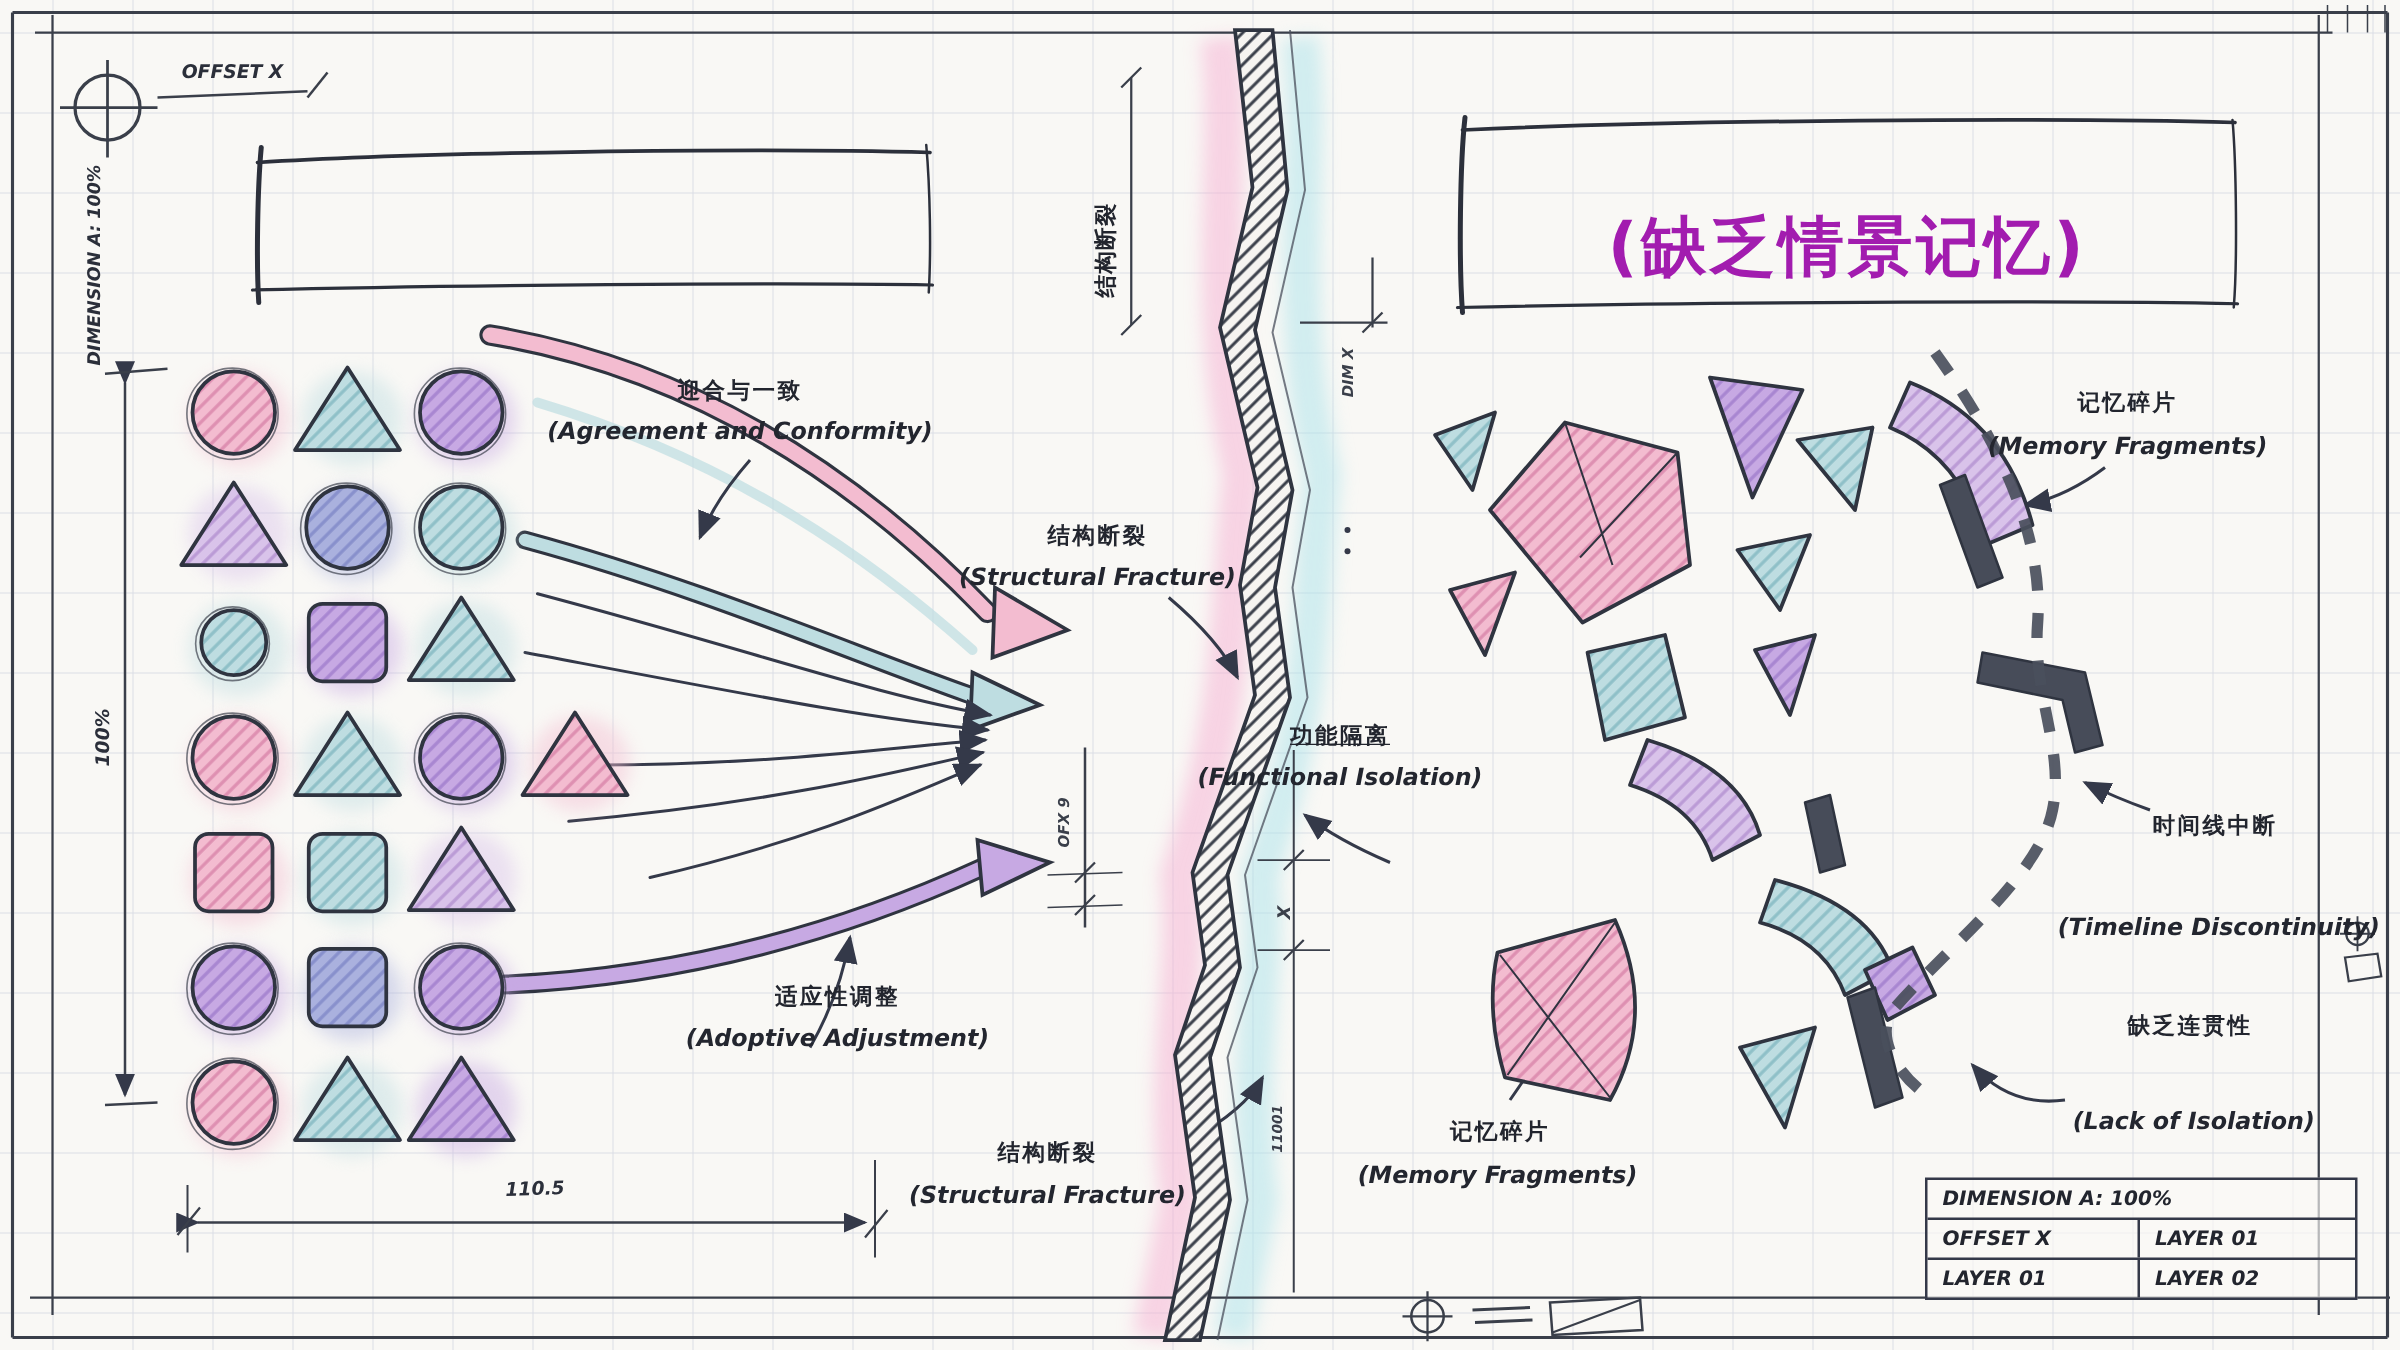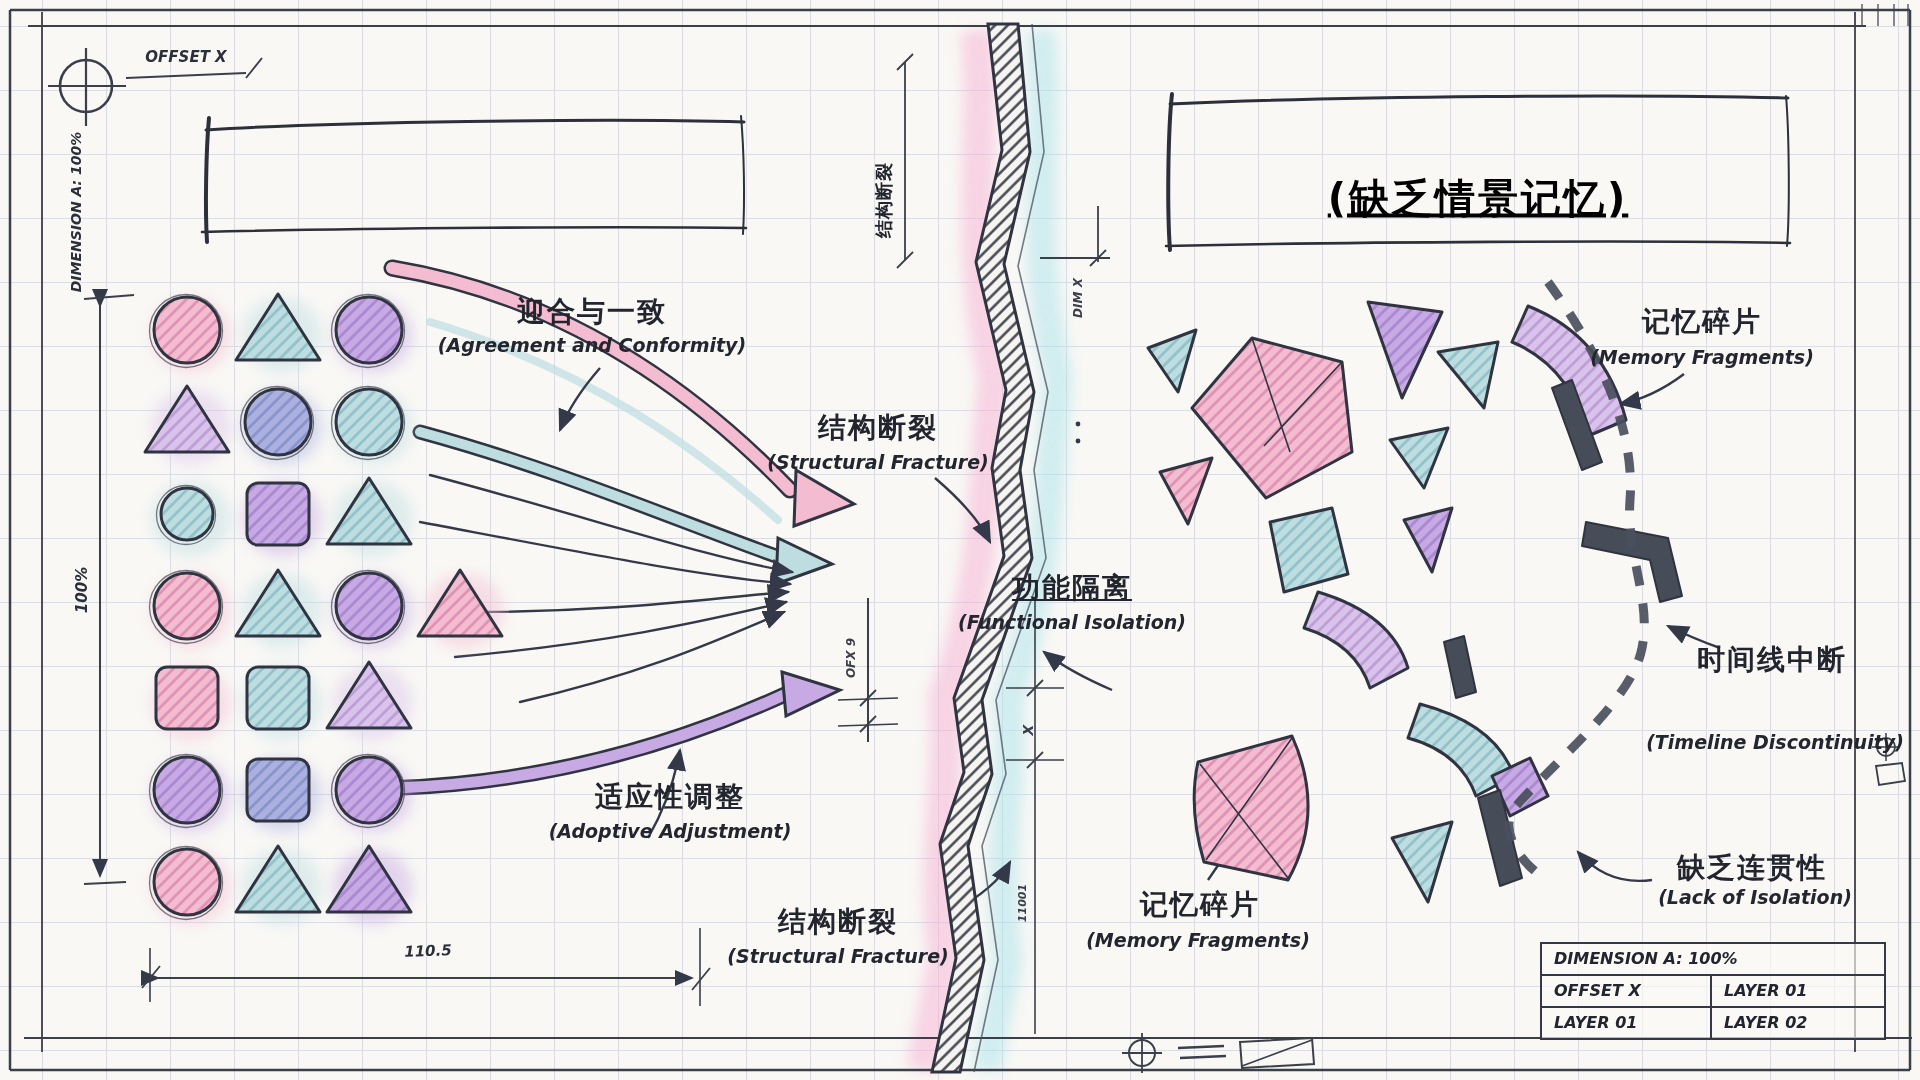--- a/index.html
+++ b/index.html
@@ -10,29 +10,29 @@
     background-image:
       linear-gradient(#dadde4 1px, transparent 1px),
       linear-gradient(90deg,#dadde4 1px, transparent 1px);
     background-size:64px 64px;
     background-position:42px 26px;
     color:#23262f;
   }
   #stage{position:absolute;inset:0;}
   svg.canvas{position:absolute;left:0;top:0;}
   .lbl{position:absolute;transform:translate(-50%,-50%);white-space:nowrap;text-align:center;}
-  .cn{font-size:28px;font-weight:700;letter-spacing:2px;color:#22252e;}
+  .cn{font-size:18px;font-weight:700;letter-spacing:2px;color:#22252e;}
   .cn-sm{font-size:24px;font-weight:700;letter-spacing:1px;color:#22252e;}
   .en{font-size:19px;font-style:italic;font-weight:600;color:#23262f;}
   .dim{font-size:15px;font-style:italic;font-weight:700;color:#2b2f3a;}
   .dim-sm{font-size:12px;font-style:italic;font-weight:600;color:#3a3f4a;}
   .rot{transform:translate(-50%,-50%) rotate(-90deg);}
   .title-main{font-size:46px;font-weight:700;font-style:italic;letter-spacing:1px;color:#17191f;}
   .title-r1{font-size:44px;font-weight:700;font-style:italic;color:#17191f;}
-  .title-r2{font-size:40px;font-weight:700;color:#000000;letter-spacing:3px;text-decoration:underline;}
+  .title-r2{font-size:52px;font-weight:700;color:#a21caf;letter-spacing:3px;}
   
   .tblock{
     position:absolute;left:1540px;top:942px;width:342px;
     border:2.5px solid #343949;background:rgba(250,249,246,.65);
     font-size:16px;font-weight:700;font-style:italic;color:#22252e;
   }
   .tblock .trow{display:flex;border-top:2px solid #343949;}
   .tblock .trow:first-child{border-top:none;}
   .tblock .tcell{padding:4px 0 4px 12px;height:22px;line-height:22px;}
   .tblock .c1{width:156px;border-right:2px solid #343949;}
@@ -353,21 +353,21 @@
 <div class="lbl rot dim-sm" style="left:851px;top:658px;">OFX 9</div>
 <div class="lbl rot dim-sm" style="left:1028px;top:730px;font-size:14px;">X</div>
 <div class="lbl rot dim-sm" style="left:1022px;top:903px;font-size:11px;">11001</div>
 
 <div class="lbl cn" style="left:1702px;top:322px;">记忆碎片</div>
 <div class="lbl en" style="left:1702px;top:357px;">(Memory Fragments)</div>
 
 <div class="lbl cn" style="left:1772px;top:660px;">时间线中断</div>
 <div class="lbl en" style="left:1775px;top:694px;margin-top:48px;">(Timeline Discontinuity)</div>
 
-<div class="lbl cn" style="left:1752px;top:868px;">缺乏连贯性</div>
+<div class="lbl cn" style="left:1752px;top:820px;">缺乏连贯性</div>
 <div class="lbl en" style="left:1755px;top:897px;">(Lack of Isolation)</div>
 
 <div class="lbl cn" style="left:1200px;top:905px;">记忆碎片</div>
 <div class="lbl en" style="left:1198px;top:940px;">(Memory Fragments)</div>
 
 <div class="lbl rot dim" style="left:82px;top:590px;">100%</div>
 <div class="lbl dim" style="left:428px;top:951px;transform:translate(-50%,-50%) rotate(-2deg);">110.5</div>
 
 <div class="tblock">
   <div class="trow">

